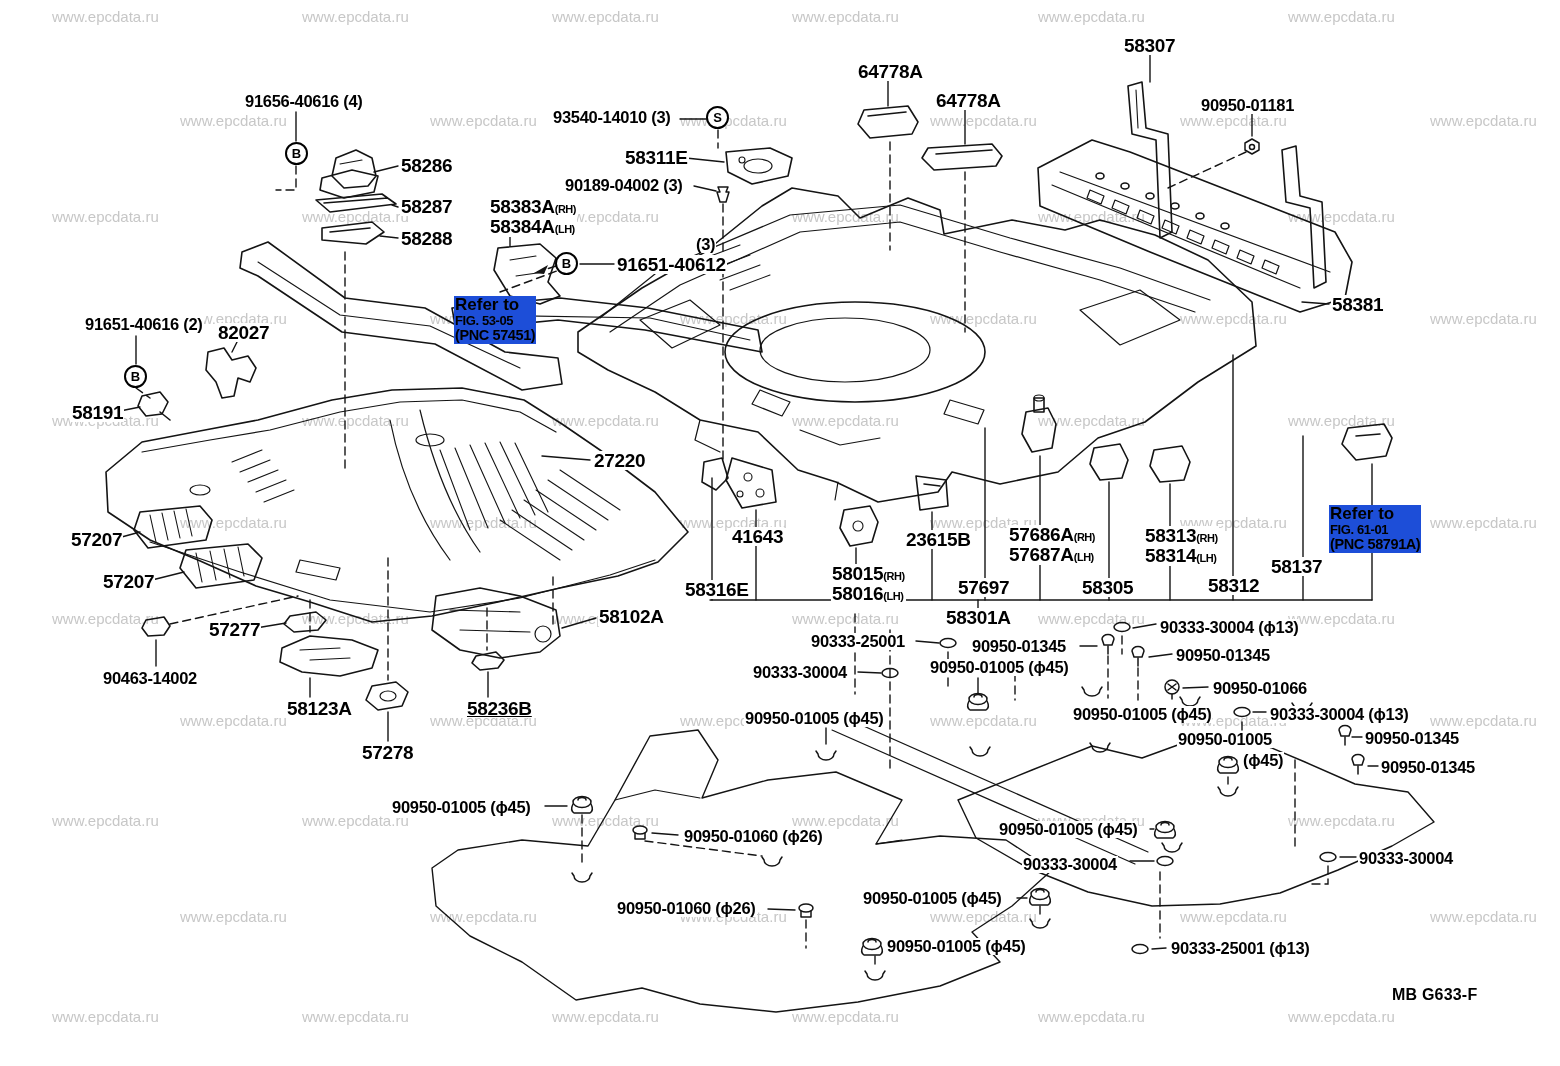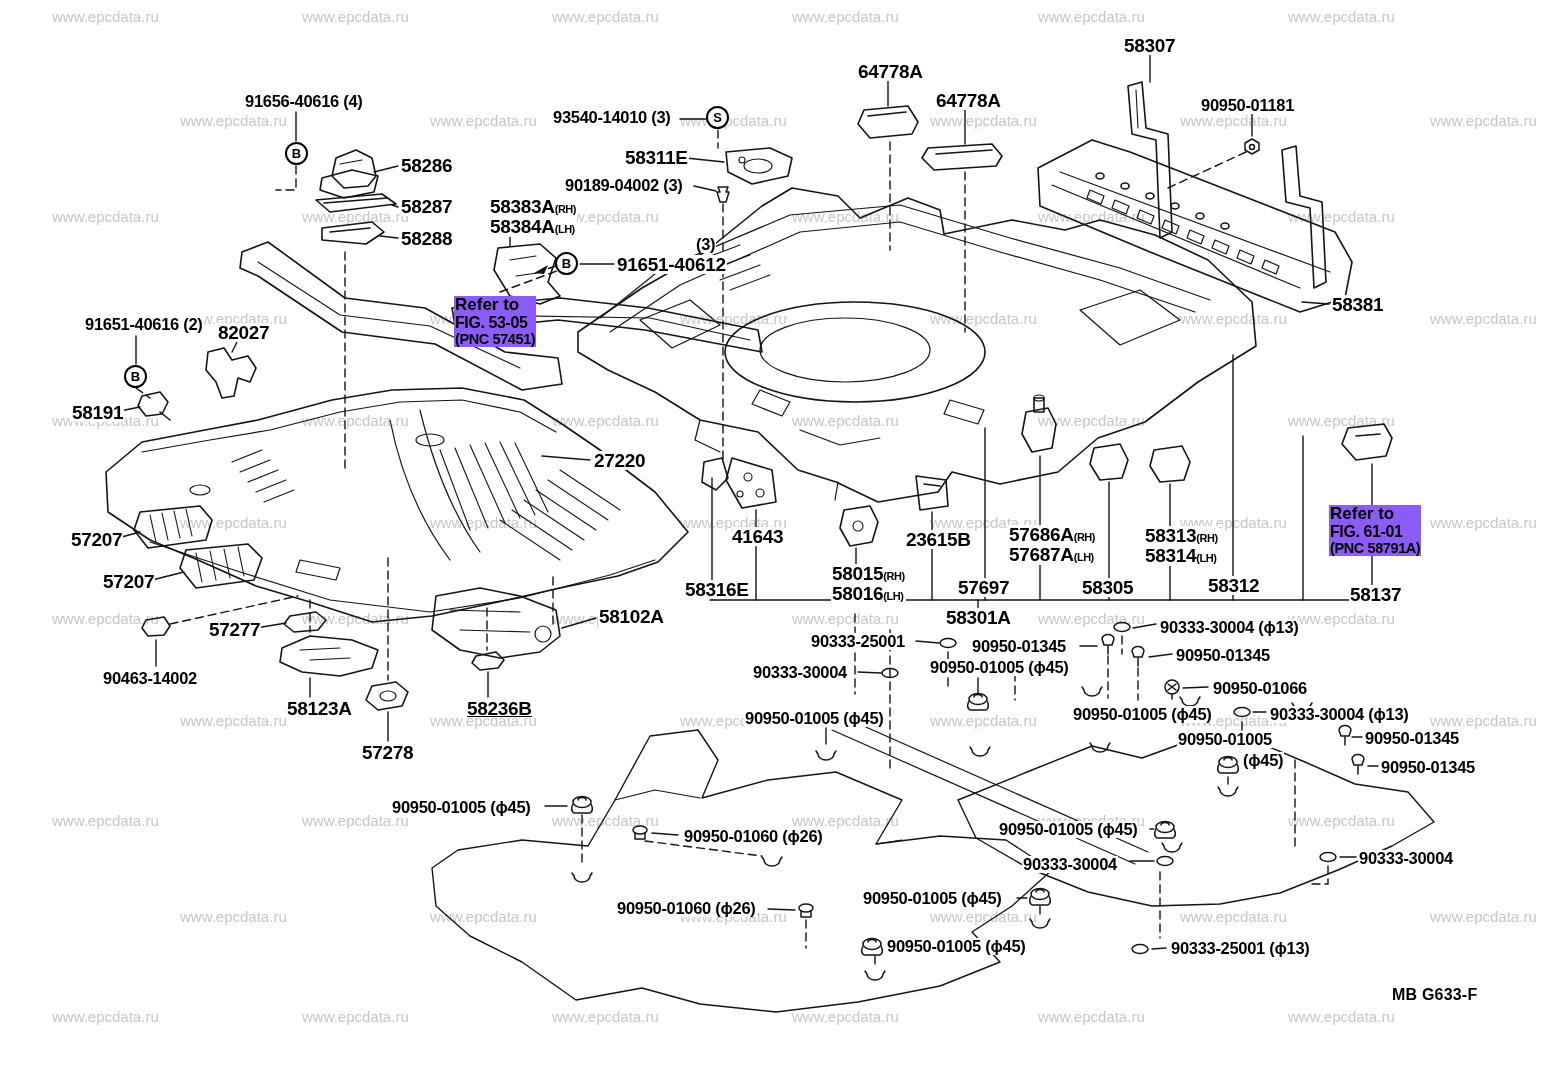--- a/index.html
+++ b/index.html
@@ -8,24 +8,24 @@
   #art{position:absolute;left:0;top:0;z-index:1;}
   .wm{position:absolute;z-index:0;color:#c7c7c7;font-size:15px;font-family:"Liberation Sans",sans-serif;
       white-space:nowrap;}
   .lbl{position:absolute;z-index:3;font-weight:bold;color:#000;white-space:nowrap;line-height:1.0;
        letter-spacing:-0.3px;background:#fff;padding:0 1px;}
   .lg{font-size:19px;}
   .md{font-size:16.5px;}
   .code{font-size:16px;letter-spacing:0.2px;}
   .lbl .suf{font-size:11px;font-weight:bold;letter-spacing:-0.5px;}
   .lbl .ln{line-height:1.0;margin-bottom:1px;}
-  .note{position:absolute;z-index:3;font-weight:bold;color:#000;background:#8b5cf6;line-height:1.08;
+  .note{position:absolute;z-index:3;font-weight:bold;color:#000;background:#1d4ed8;line-height:1.08;
         white-space:nowrap;padding:0 1px;}
   .note .n1{font-size:17px;}
-  .note .n2{font-size:16px;letter-spacing:-0.4px;}
+  .note .n2{font-size:13px;letter-spacing:-0.4px;}
   .note .n3{font-size:14.5px;letter-spacing:-0.4px;}
   .sym{position:absolute;z-index:3;width:19px;height:19px;border:2.4px solid #000;border-radius:50%;
        background:#fff;text-align:center;font-weight:bold;font-size:13px;line-height:19px;color:#000;}
 </style>
 </head>
 <body>
 
 <div id="stage">
   <svg id="art" width="1560" height="1066" viewBox="0 0 1560 1066" xmlns="http://www.w3.org/2000/svg">
     <defs>
@@ -328,21 +328,21 @@
     </div>
     <div class="lbl lg" style="left: 684px; top: 580px;">58316E</div>
     <div class="lbl lg" style="left: 957px; top: 578px;">57697</div>
     <div class="lbl lg" style="left: 945px; top: 608px;">58301A</div>
     <div class="lbl lg" style="left: 1144px; top: 526px;">
       <div class="ln">58313<span class="suf">(RH)</span></div>
       <div class="ln">58314<span class="suf">(LH)</span></div>
     </div>
     <div class="lbl lg" style="left: 1081px; top: 578px;">58305</div>
     <div class="lbl lg" style="left: 1207px; top: 576px;">58312</div>
-    <div class="lbl lg" style="left: 1349px; top: 557px; margin-top: 28px;">58137</div>
+    <div class="lbl lg" style="left: 1270px; top: 557px;">58137</div>
     <div class="lbl md" style="left: 810px; top: 633px;">90333-25001</div>
     <div class="lbl md" style="left: 971px; top: 638px;">90950-01345</div>
     <div class="lbl md" style="left: 752px; top: 664px;">90333-30004</div>
     <div class="lbl md" style="left: 929px; top: 659px;">90950-01005 (ϕ45)</div>
     <div class="lbl md" style="left: 744px; top: 710px;">90950-01005 (ϕ45)</div>
     <div class="lbl md" style="left: 1072px; top: 706px;">90950-01005 (ϕ45)</div>
     <div class="lbl md" style="left: 1159px; top: 619px;">90333-30004 (ϕ13)</div>
     <div class="lbl md" style="left: 1175px; top: 647px;">90950-01345</div>
     <div class="lbl md" style="left: 1212px; top: 680px;">90950-01066</div>
     <div class="lbl md" style="left: 1269px; top: 706px;">90333-30004 (ϕ13)</div>

